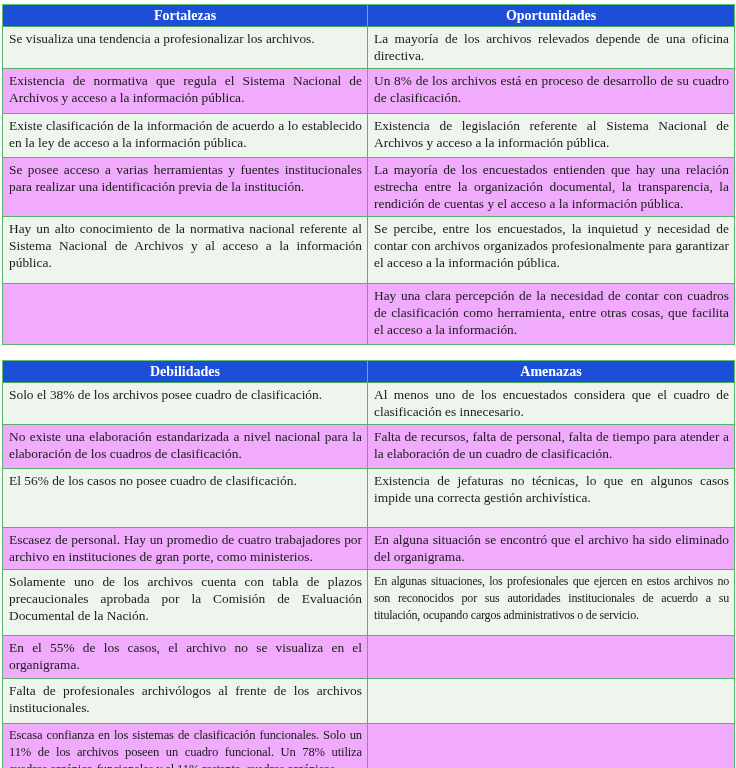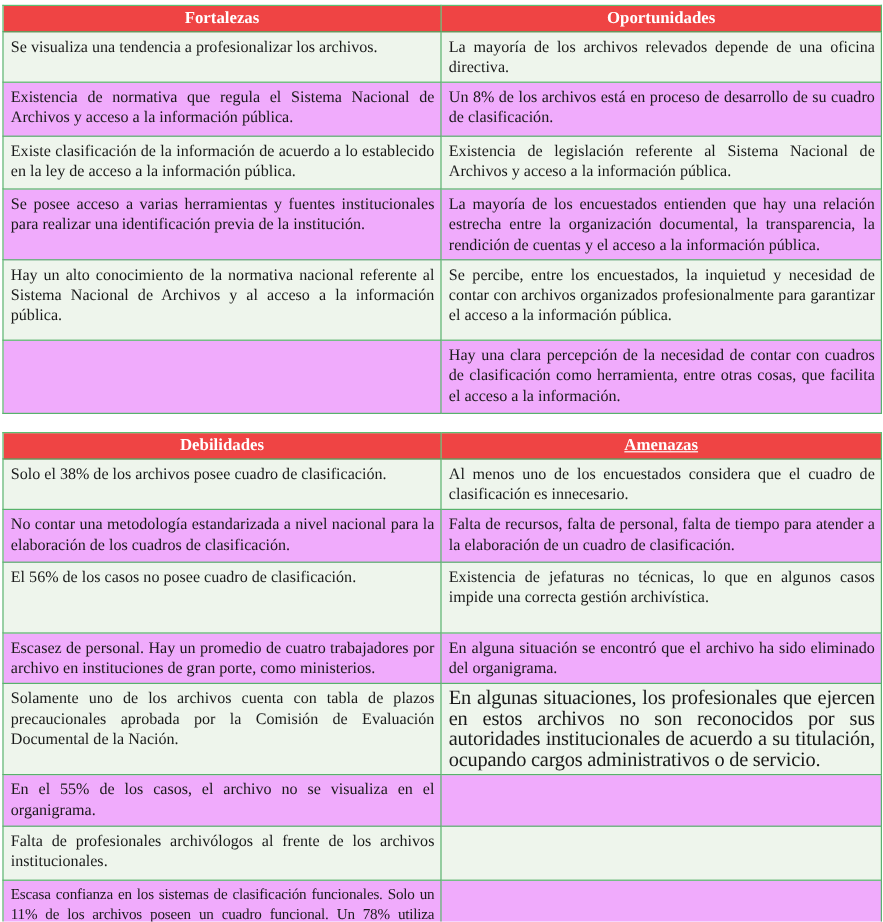--- a/index.html
+++ b/index.html
@@ -1,24 +1,24 @@
 <!DOCTYPE html>
 <html><head>
 <meta charset="utf-8">
 <style>
   html, body { margin:0; padding:0; background:#ffffff; }
   body { width:736px; height:768px; position:relative; overflow:hidden;
          font-family:"Liberation Serif", "DejaVu Serif", serif; color:#1a1a1a; }
   table.swot { position:absolute; left:2px; width:732px; border-collapse:collapse; table-layout:fixed; }
   table.swot col.c1 { width:365px; }
   table.swot col.c2 { width:367px; }
-  table.swot th { background:#ef4444; color:#ffffff; font-weight:bold; font-size:14px;
+  table.swot th { background:#1d4ed8; color:#ffffff; font-weight:bold; font-size:14px;
                   text-align:center; padding:0; height:21px; line-height:21px;
                   border:1px solid #5cbf72; border-bottom:1px solid #4aa862; }
-  table.swot th.u span { text-decoration:underline; }
+  table.swot th.u span { }
   table.swot td { font-size:13.4px; line-height:17px; padding:3px 5px 4px 6px; vertical-align:top;
                   text-align:justify; border:1px solid #58b26c; }
   table.swot tr.light td { background:#eef5ec; }
   table.swot tr.dark td { background:#f0abfc; }
   #t1 { top:4px; }
   #t2 { top:360px; }
 </style>
 </head>
 <body>
 
@@ -71,34 +71,34 @@
       <th><span>Debilidades</span></th>
       <th class="u"><span>Amenazas</span></th>
     </tr>
   </thead>
   <tbody>
     <tr class="light" style="height:42px">
       <td>Solo el 38% de los archivos posee cuadro de clasificación.</td>
       <td>Al menos uno de los encuestados considera que el cuadro de clasificación es innecesario.</td>
     </tr>
     <tr class="dark" style="height:44px">
-      <td>No contar una metodología estandarizada a nivel nacional para la elaboración de los cuadros de clasificación.</td>
+      <td>No existe una elaboración estandarizada a nivel nacional para la elaboración de los cuadros de clasificación.</td>
       <td>Falta de recursos, falta de personal, falta de tiempo para atender a la elaboración de un cuadro de clasificación.</td>
     </tr>
     <tr class="light" style="height:59px">
       <td>El 56% de los casos no posee cuadro de clasificación.</td>
       <td>Existencia de jefaturas no técnicas, lo que en algunos casos impide una correcta gestión archivística.</td>
     </tr>
     <tr class="dark" style="height:42px">
       <td>Escasez de personal. Hay un promedio de cuatro trabajadores por archivo en instituciones de gran porte, como ministerios.</td>
       <td>En alguna situación se encontró que el archivo ha sido eliminado del organigrama.</td>
     </tr>
     <tr class="light" style="height:66px">
       <td>Solamente uno de los archivos cuenta con tabla de plazos precaucionales aprobada por la Comisión de Evaluación Documental de la Nación.</td>
-      <td style="font-size:17px; letter-spacing:-0.2px;">En algunas situaciones, los profesionales que ejercen en estos archivos no son reconocidos por sus autoridades institucionales de acuerdo a su titulación, ocupando cargos administrativos o de servicio.</td>
+      <td style="font-size:12px; letter-spacing:-0.2px;">En algunas situaciones, los profesionales que ejercen en estos archivos no son reconocidos por sus autoridades institucionales de acuerdo a su titulación, ocupando cargos administrativos o de servicio.</td>
     </tr>
     <tr class="dark" style="height:43px">
       <td>En el 55% de los casos, el archivo no se visualiza en el organigrama.</td>
       <td></td>
     </tr>
     <tr class="light" style="height:45px">
       <td>Falta de profesionales archivólogos al frente de los archivos institucionales.</td>
       <td></td>
     </tr>
     <tr class="dark" style="height:62px">

